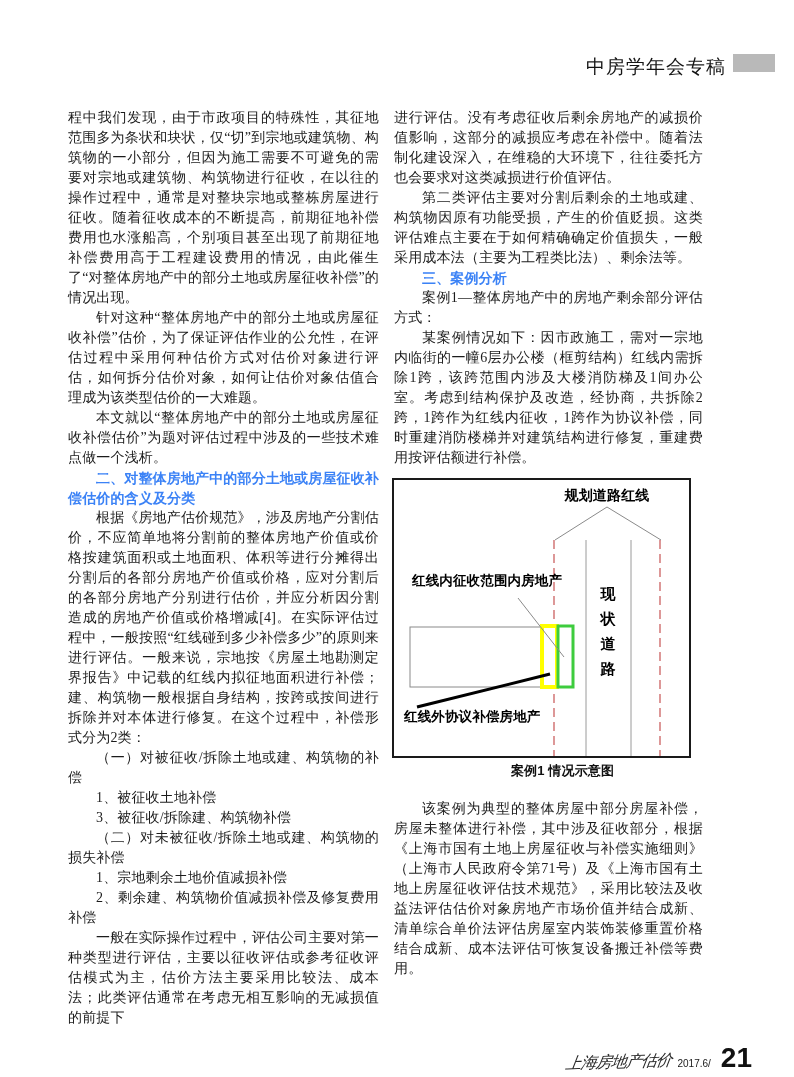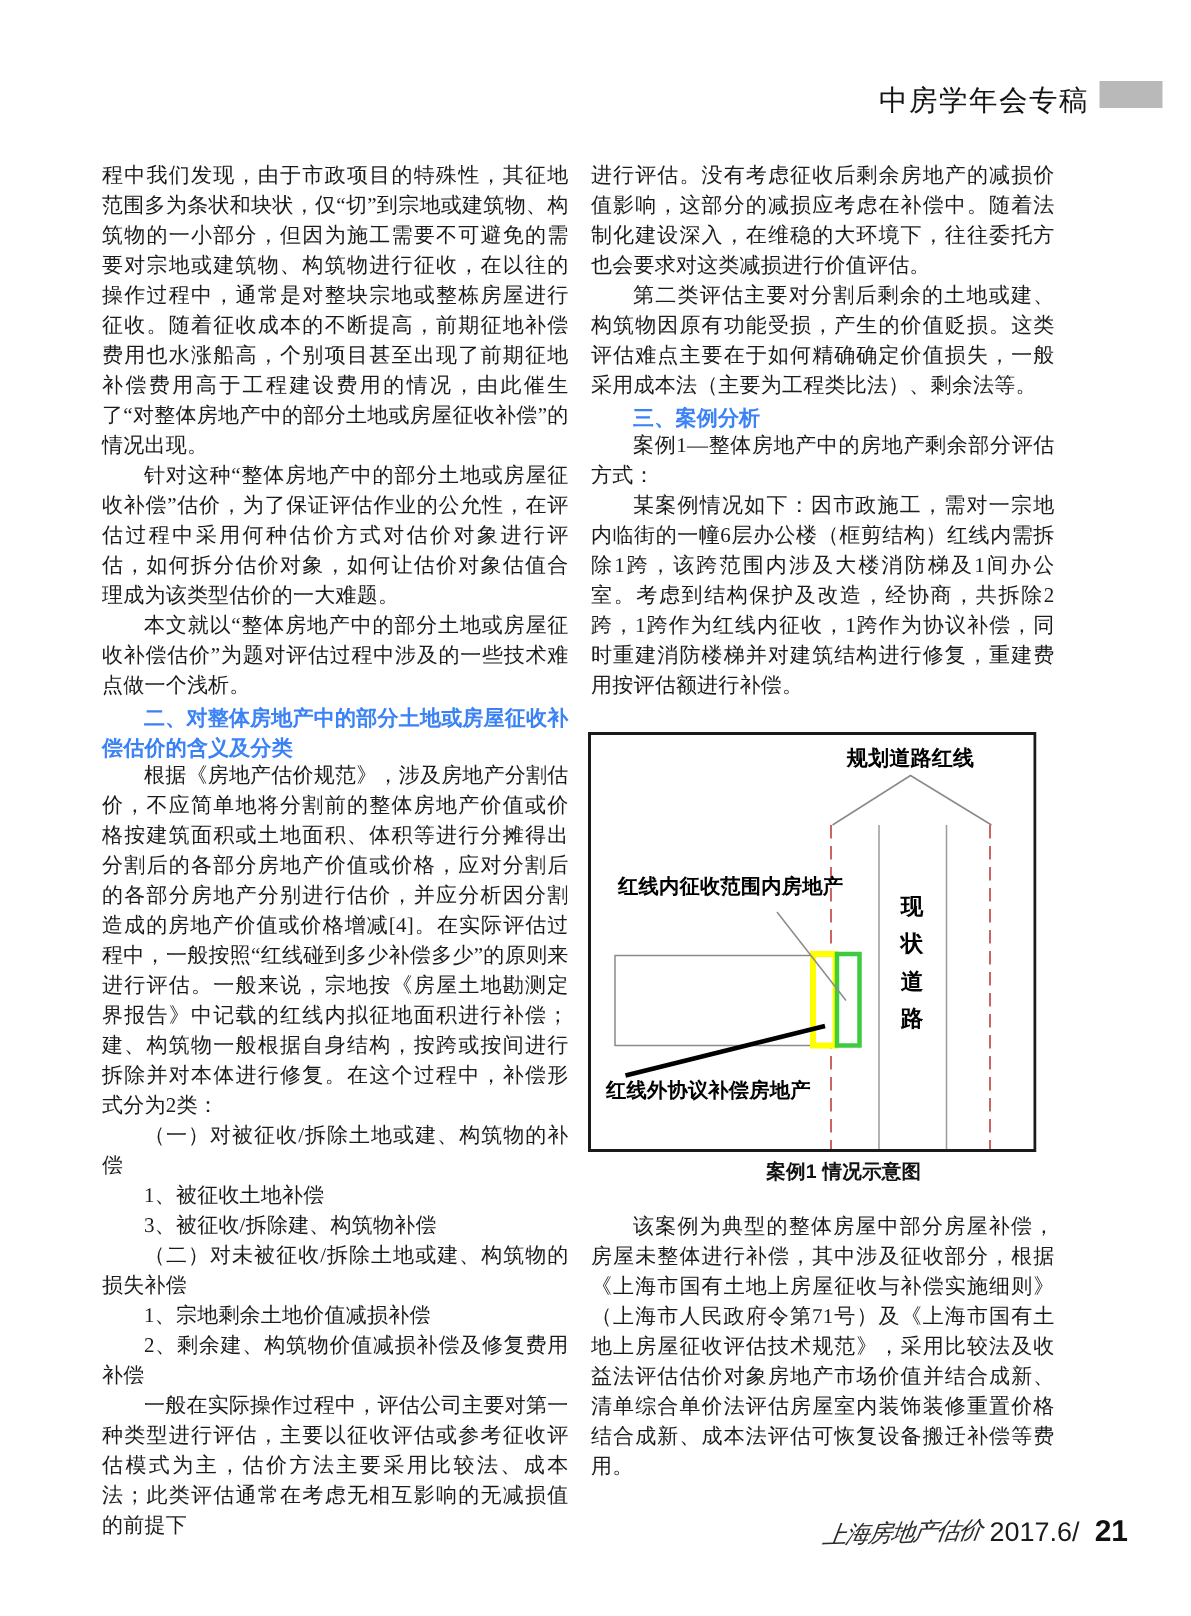--- a/index.html
+++ b/index.html
@@ -14,35 +14,35 @@
   .hdr-box { width:42px; height:18px; background:#b9b9b9; margin-left:7px; }
   
   .content { position:absolute; top:108px; left:68px; width:635px; display:flex; gap:15px; }
   .col { font-size:14px; line-height:20px; text-align:justify; letter-spacing:0.15px; }
   .col-l { width:311px; }
   .col-r { width:309px; }
   p { margin:0; padding:0; }
   .ind { text-indent:2em; }
   .hsec { font-family:"Liberation Sans","DejaVu Sans",sans-serif; font-weight:bold; color:#3b82f6; }
   
-  .fig { margin-top:20px; margin-left:-2px; width:341px; }
+  .fig { margin-top:10px; margin-left:-2px; width:341px; }
   .fig svg { display:block; }
   .fig-cap { font-family:"Liberation Sans","DejaVu Sans",sans-serif; font-weight:bold;
              font-size:13px; text-align:center; margin-top:3px; color:#111; }
   .after-fig { margin-top:18px; }
   .svg-label { font-family:"Liberation Sans","DejaVu Sans",sans-serif; font-weight:bold; fill:#000; }
   
   .ftr { position:absolute; top:1010px; right:42px; display:flex; align-items:baseline; }
   .ftr-journal { font-family:"Liberation Serif","DejaVu Serif",serif; font-style:italic;
                  font-size:16px; color:#2a2a2a; transform:skewX(-10deg) rotate(-2deg);
                  letter-spacing:-1px; margin-right:6px; }
-  .ftr-issue { font-family:"Liberation Sans","DejaVu Sans",sans-serif; font-size:18px;
+  .ftr-issue { font-family:"Liberation Sans","DejaVu Sans",sans-serif; font-size:10px;
                color:#1a1a1a; margin-right:10px; }
-  .ftr-page { font-family:"Liberation Sans","DejaVu Sans",sans-serif; font-size:20px;
-              font-weight:bold; color:#111; }
+  .ftr-page { font-family:"Liberation Sans","DejaVu Sans",sans-serif; font-size:28px;
+              font-weight:bold; color:#111;margin-top:32px; }
 </style>
 </head>
 <body>
 
 <div class="page">
 
   <div class="hdr">
     <span class="hdr-title">中房学年会专稿</span>
     <span class="hdr-box"></span>
   </div>

